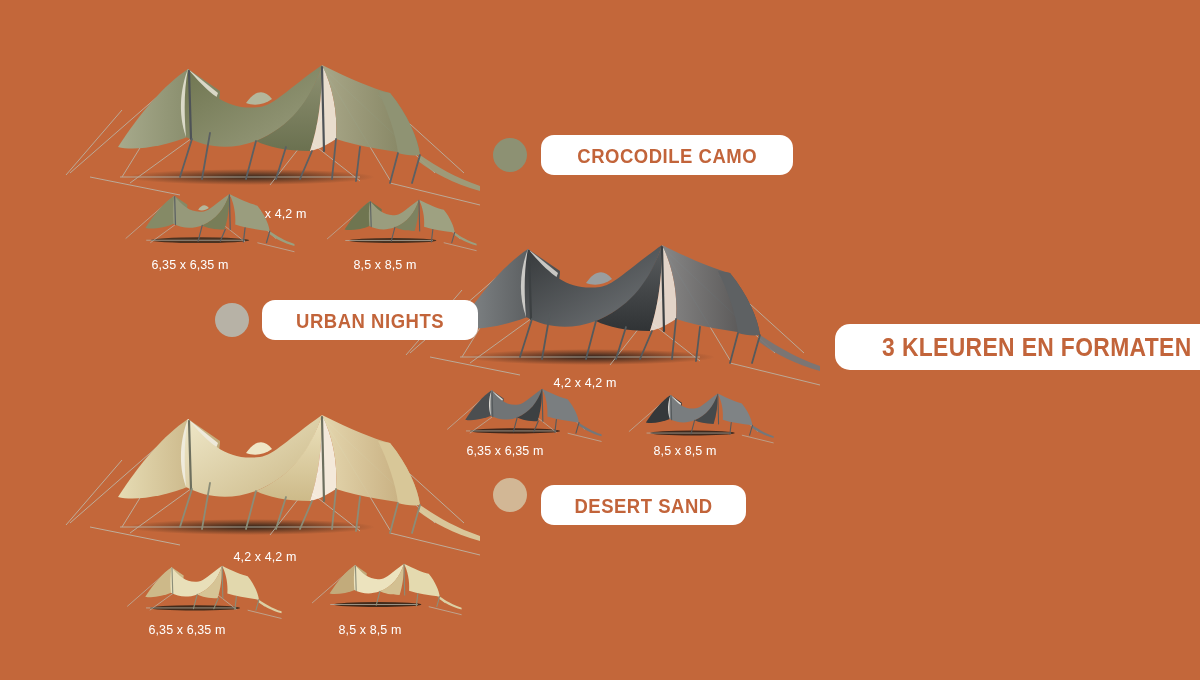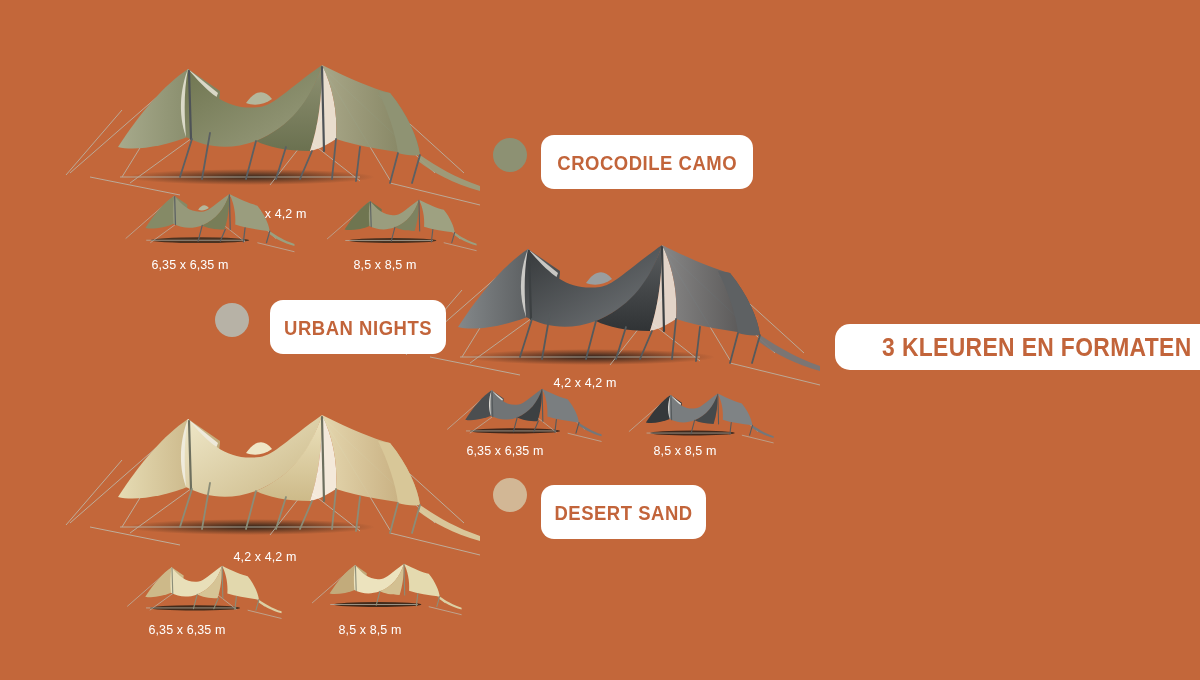--- a/index.html
+++ b/index.html
@@ -24,23 +24,23 @@
     white-space:nowrap;
     text-align:center;
     font-family:"Liberation Sans","DejaVu Sans",sans-serif;
   }
 
   
   .pill{
     position:absolute;
     background:#ffffff;
     border-radius:13px;
-    height:54px;
+    height:40px;
     display:flex;align-items:center;justify-content:center;
-    padding:0 4px;
+    padding:0 24px;
     box-sizing:border-box;
   }
   .pill-text{
     color:#c2643a;
     font-family:"Liberation Sans Narrow","Liberation Sans","DejaVu Sans Condensed",sans-serif;
     font-weight:bold;
     font-size:21px;
     letter-spacing:.6px;
     text-transform:uppercase;
     transform:scaleX(.88);
@@ -319,21 +319,21 @@
           <path d="M262 12 L264 96"></path>
         <path d="M196 86 L186 124"></path>
           <path d="M300 92 L296 126"></path>
           <path d="M360 100 L352 128"></path>
       </g>
     </svg>
   </div>
   <div class="size-label" style="left:620px;top:444px;width:130px;">8,5 x 8,5 m</div>
 
   <div class="swatch" style="left: 215px; top: 303px; background: rgb(183, 178, 166);"></div>
-  <div class="pill" style="left:270px;top:300px;text-align:center;">
+  <div class="pill" style="left:262px;top:300px;text-align:center;">
     <span class="pill-text" style="color: rgb(194, 100, 58);">URBAN NIGHTS</span>
   </div>
 
   <div class="tent" style="left:60px;top:405px;width:420px;height:170px;">
     <svg width="420" height="170" viewBox="0 0 420 170">
       <defs>
         <linearGradient id="g3a" x1="0" y1="0" x2="1" y2="1">
           <stop offset="0" stop-color="#efe8c9"></stop>
             <stop offset="1" stop-color="#cbb887"></stop>
         </linearGradient>

